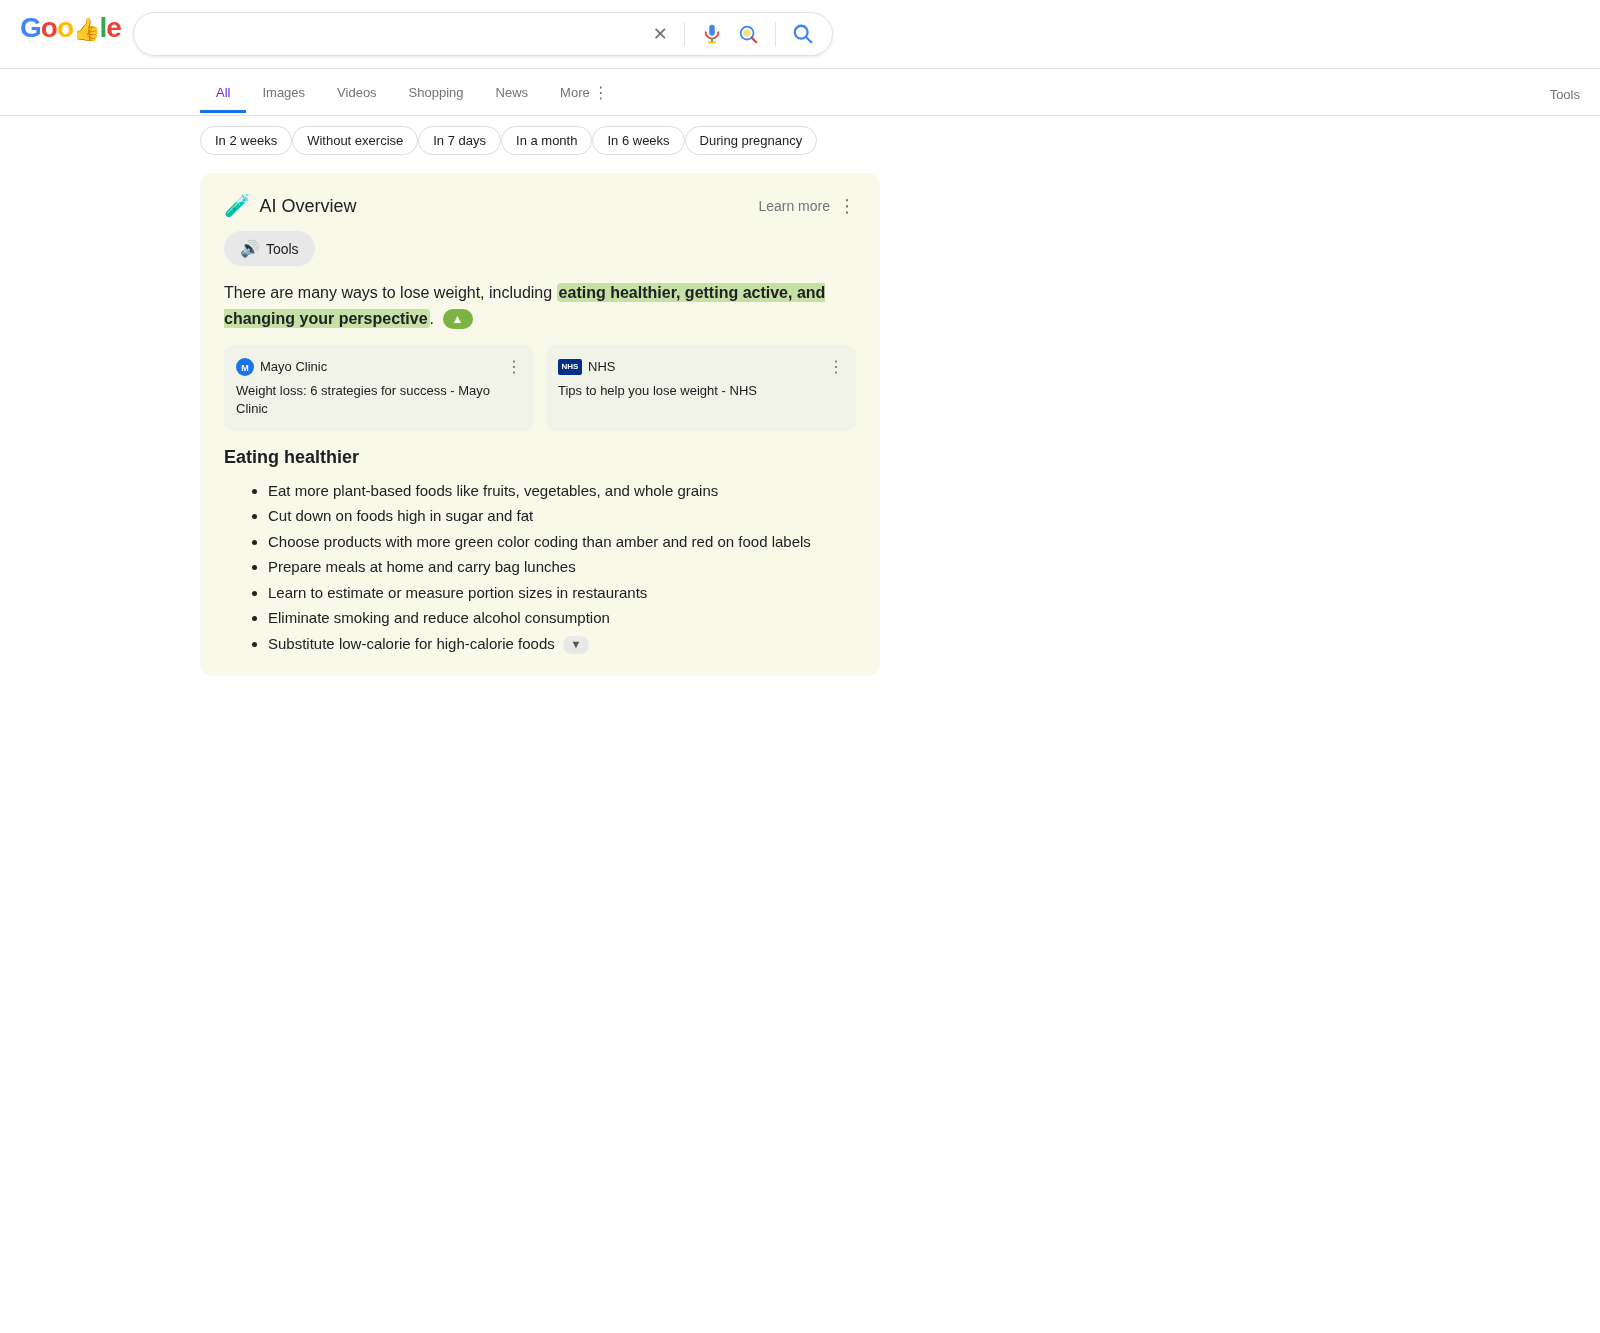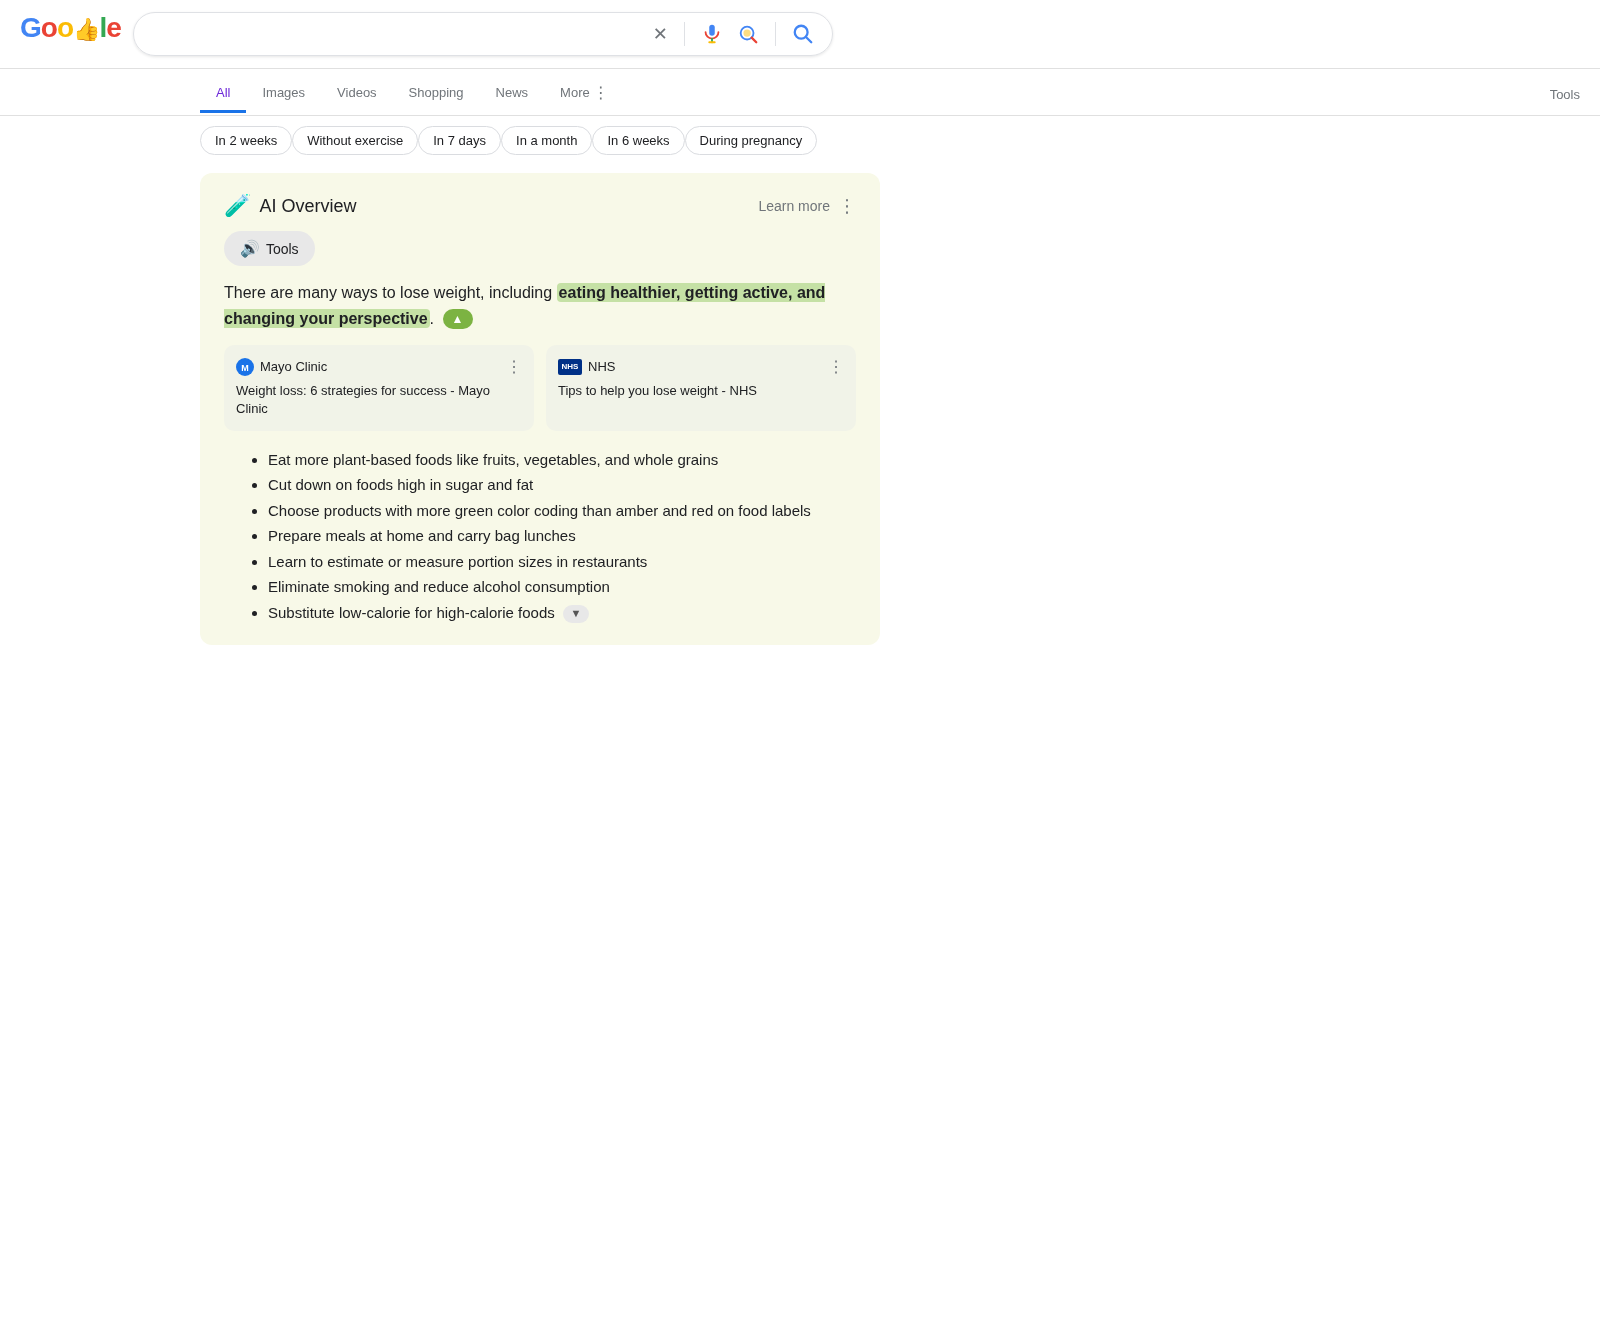--- a/index.html
+++ b/index.html
@@ -184,20 +184,21 @@
             <div class="nhs-favicon">NHS</div>
             <span class="source-name">NHS</span>
           </div>
           <span class="card-dots">⋮</span>
         </div>
         <div class="source-title">Tips to help you lose weight - NHS</div>
       </div>
     </div>
 
     
+    <div class="section-title">Eating healthier</div>
     <ul class="bullet-list">
       <li>Eat more plant-based foods like fruits, vegetables, and whole grains</li>
       <li>Cut down on foods high in sugar and fat</li>
       <li>Choose products with more green color coding than amber and red on food labels</li>
       <li>Prepare meals at home and carry bag lunches</li>
       <li>Learn to estimate or measure portion sizes in restaurants</li>
       <li>Eliminate smoking and reduce alcohol consumption</li>
       <li>
         <span>Substitute low-calorie for high-calorie foods</span>
         <span class="expand-inline">

